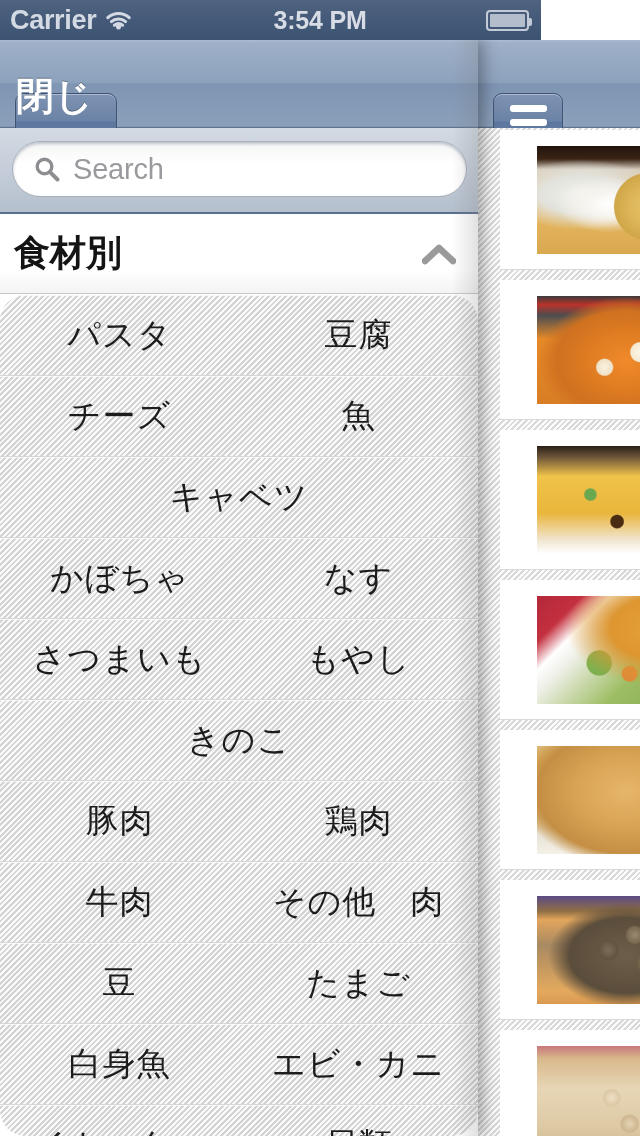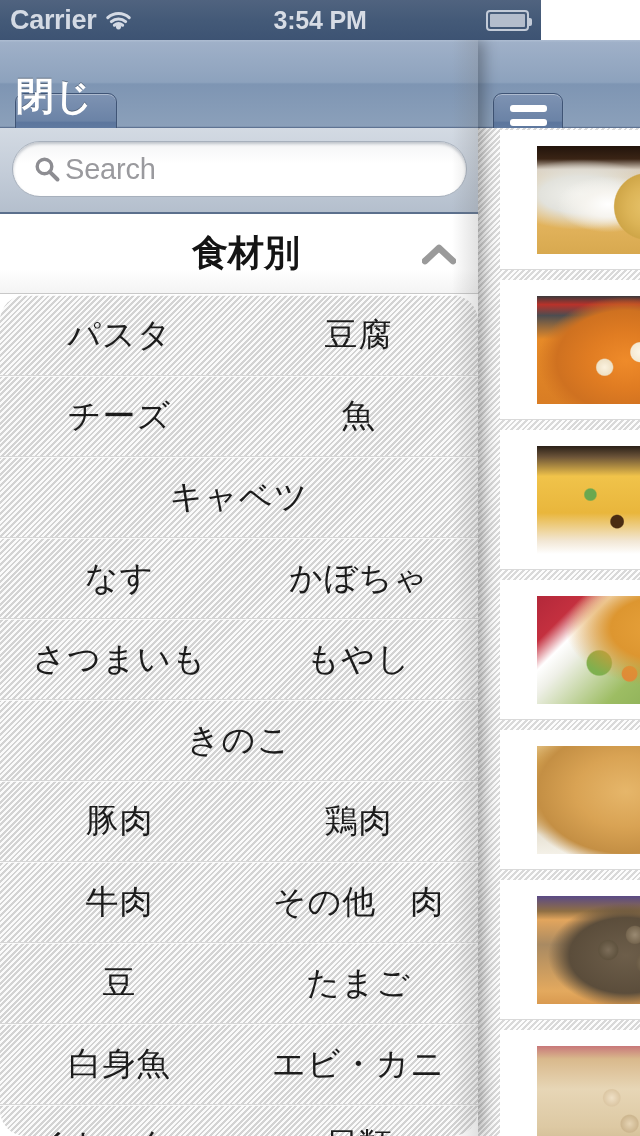--- a/index.html
+++ b/index.html
@@ -241,35 +241,35 @@
     width: 455px; height: 56px;
     border-radius: 28px;
     background: linear-gradient(to bottom, #f4f5f6 0%, #ffffff 40%, #ffffff 100%);
     border: 1px solid #a7b0bc;
     box-shadow: inset 0 2px 3px rgba(110,120,135,0.40);
     box-sizing: border-box;
     display: flex; align-items: center;
   }
   .search-icon { margin-left: 20px; width: 28px; height: 28px; flex: none; }
   .search-placeholder {
-    margin-left: 4px;
+    margin-left: 12px;
     color: #9a9a9e;
     font-size: 29px;
     letter-spacing: -0.2px;
   }
 
   
   .section-header {
     position: absolute;
     left: 0; top: 174px;
     width: 478px; height: 80px;
     background: linear-gradient(to bottom, #ffffff 0%, #ffffff 70%, #f4f4f4 100%);
     border-bottom: 1px solid #c8c8c8;
     box-sizing: border-box;
-    display: flex; align-items: center; justify-content: center;
+    display: flex; align-items: center;
   }
   .section-title {
     margin-left: 14px;
     font-size: 36px;
     font-weight: bold;
     color: #141414;
     letter-spacing: 0px;
   }
   .chevron-up {
     position: absolute;
@@ -400,22 +400,22 @@
           <div class="grid-cell">豆腐</div>
         </div>
         <div class="grid-row">
           <div class="grid-cell">チーズ</div>
           <div class="grid-cell">魚</div>
         </div>
         <div class="grid-row">
           <div class="grid-cell">キャベツ</div>
         </div>
         <div class="grid-row">
+          <div class="grid-cell">かぼちゃ</div>
           <div class="grid-cell">なす</div>
-          <div class="grid-cell">かぼちゃ</div>
         </div>
         <div class="grid-row">
           <div class="grid-cell">さつまいも</div>
           <div class="grid-cell">もやし</div>
         </div>
         <div class="grid-row">
           <div class="grid-cell">きのこ</div>
         </div>
         <div class="grid-row">
           <div class="grid-cell">豚肉</div>

